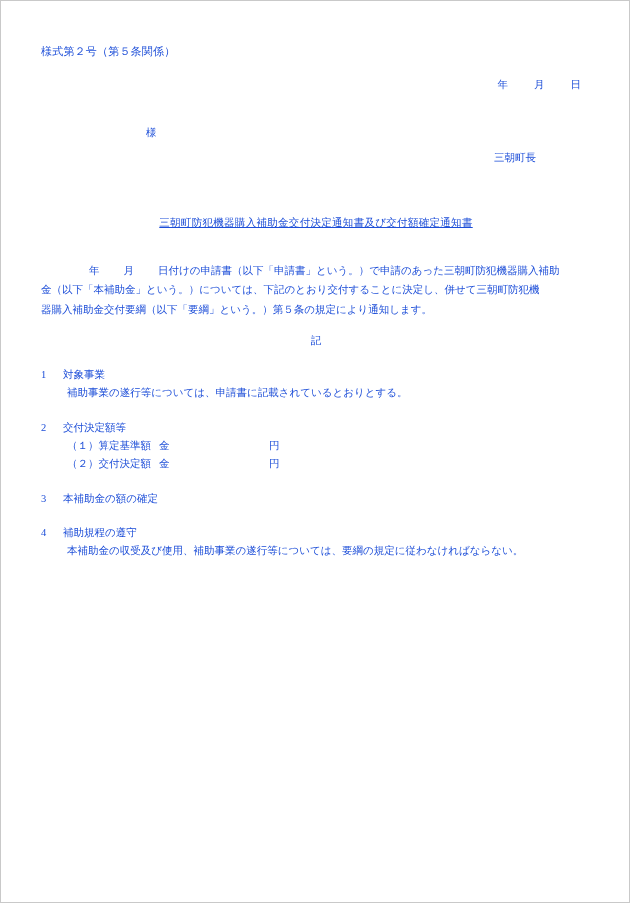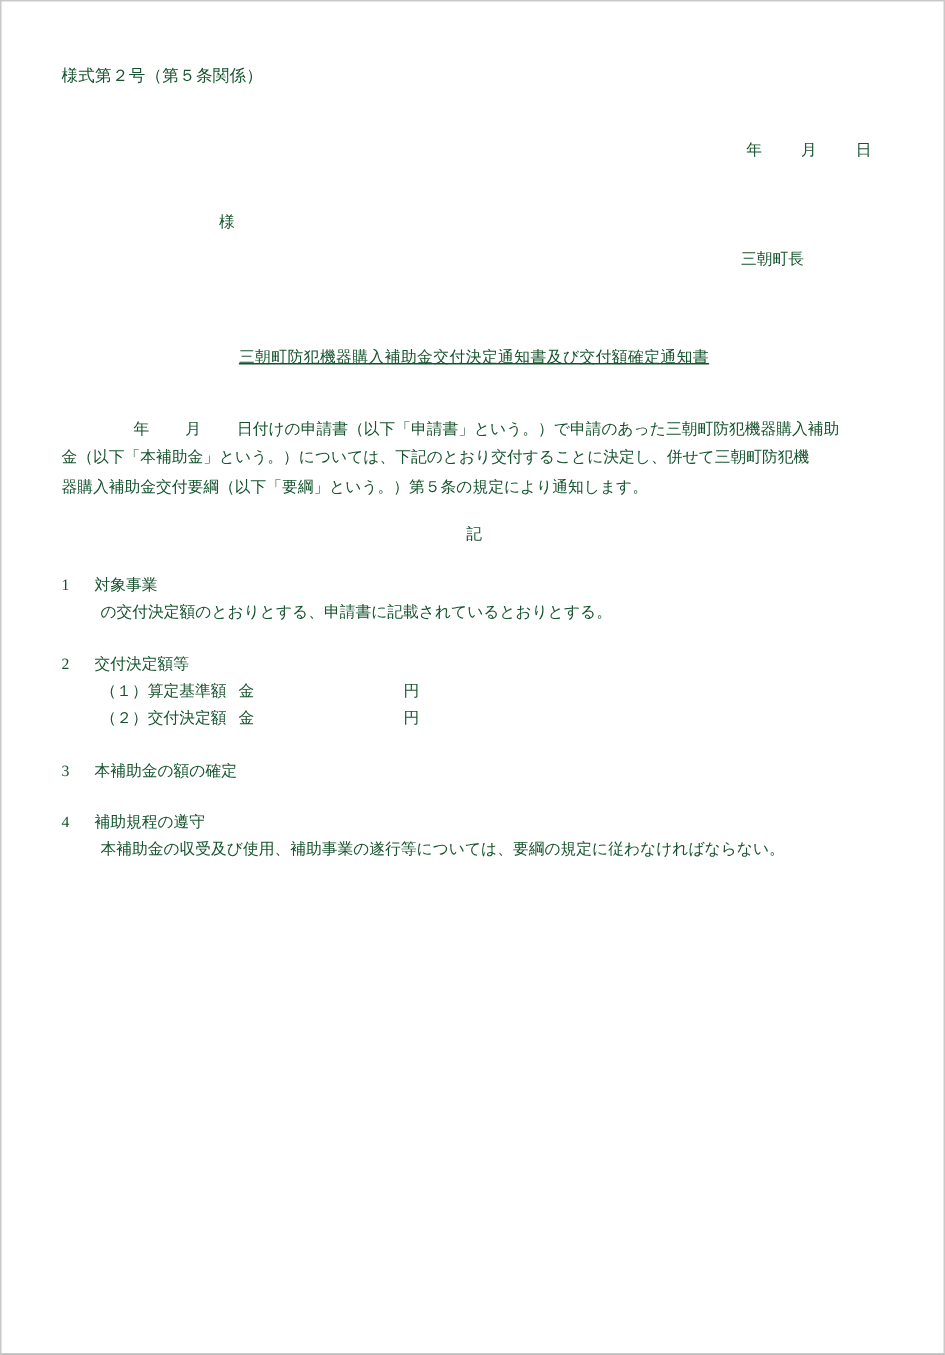--- a/index.html
+++ b/index.html
@@ -9,38 +9,38 @@
   }
   .page {
     position: relative;
     width: 630px;
     height: 903px;
     background: #ffffff;
     border: 1px solid #c9c9c9;
     box-sizing: border-box;
     margin: 0 auto;
     font-family: "Liberation Serif", "DejaVu Serif", serif;
-    color: #14532d;
+    color: #1d4ed8;
     overflow: hidden;
   }
   .doc-body {
     position: absolute;
     left: 40px;
     top: 42px;
     right: 40px;
     width: 550px;
     font-size: 10.5px;
     line-height: 1.6;
   }
   .form-no {
     font-size: 11px;
     letter-spacing: 0.2px;
   }
   .date-line {
-    margin-top: 32px;
+    margin-top: 16px;
     text-align: right;
     padding-right: 10px;
     font-size: 10.5px;
   }
   .date-line .sp { display: inline-block; width: 26px; }
   .addressee {
     margin-top: 32px;
     padding-left: 105px;
     font-size: 10.5px;
   }
@@ -119,21 +119,21 @@
       <span>器購入補助金交付要綱（以下「要綱」という。）第５条の規定により通知します。</span>
     </div>
 
     <div class="ki">記</div>
 
     <div class="section">
       <div class="sec-head">
         <span class="sec-num">1</span>
         <span class="sec-title">対象事業</span>
       </div>
-      <div class="sec-text">の交付決定額のとおりとする、申請書に記載されているとおりとする。</div>
+      <div class="sec-text">補助事業の遂行等については、申請書に記載されているとおりとする。</div>
     </div>
 
     <div class="section">
       <div class="sec-head">
         <span class="sec-num">2</span>
         <span class="sec-title">交付決定額等</span>
       </div>
       <div class="sub-item">
         <span class="sub-label">（１）算定基準額</span>
         <span class="sub-kin">金</span>

